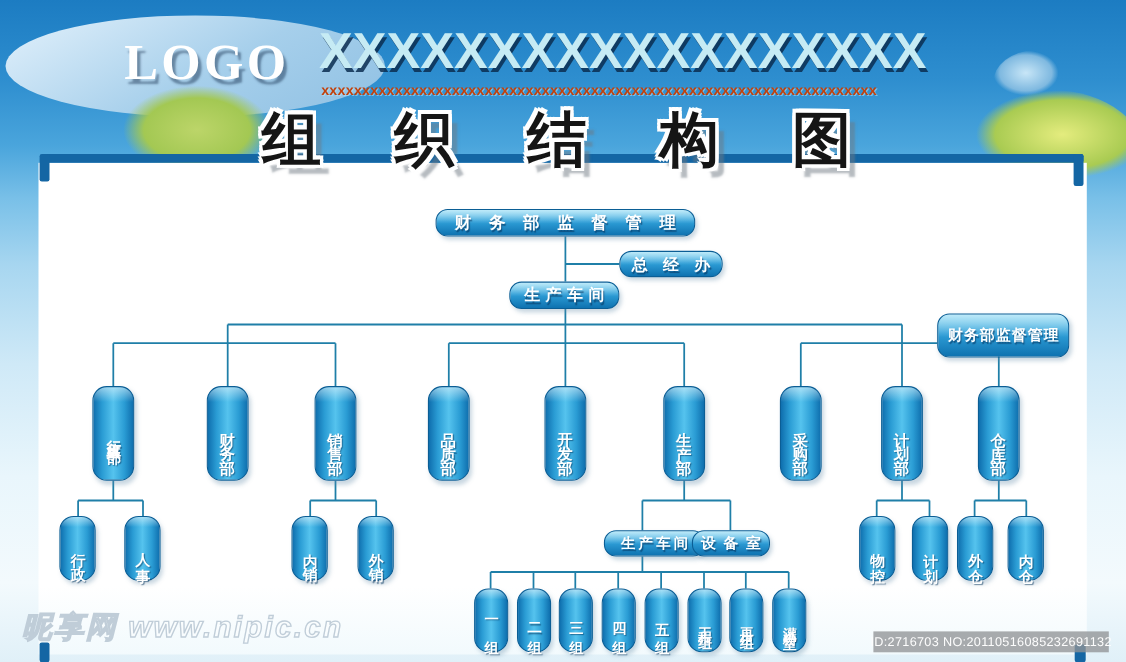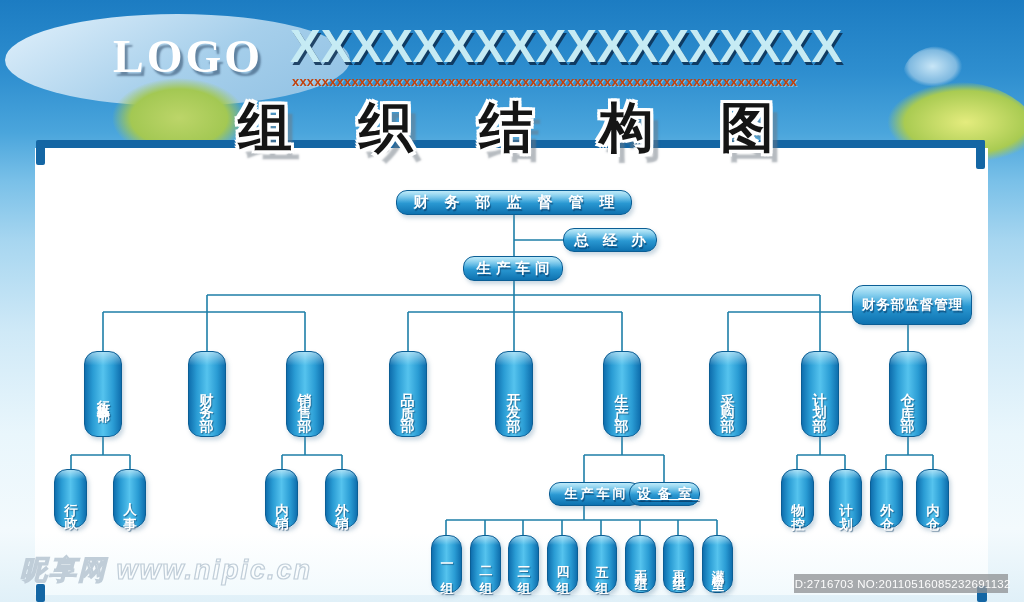--- a/index.html
+++ b/index.html
@@ -57,21 +57,21 @@
   .vpill{border-radius:13px;
     background:linear-gradient(180deg,rgba(255,255,255,.5) 0%,rgba(255,255,255,0) 16%),
       linear-gradient(90deg,#0f6fae 0%,#2a9cd4 22%,#55c3ee 50%,#2a9cd4 78%,#0f6fae 100%);
     text-shadow:1px 1px 1px rgba(0,50,90,.55);}
   .vt{writing-mode:vertical-rl;text-orientation:upright;position:relative;}
   .b-root{left:396px;top:190px;width:236px;height:25px;font-size:15px;letter-spacing:16px;padding-left:16px;}
   .b-office{left:563px;top:228px;width:94px;height:24px;font-size:14.5px;letter-spacing:14px;padding-left:14px;}
   .b-deputy{left:463px;top:256px;width:100px;height:25px;font-size:14.5px;letter-spacing:5px;padding-left:5px;}
   .b-finsup{left:852px;top:285px;width:120px;height:40px;font-size:13.5px;letter-spacing:1px;padding-left:1px;}
   .b-workshop{left:549px;top:482px;width:92px;height:24px;font-size:13px;letter-spacing:3px;padding-left:3px;}
-  .b-equip{left:629px;top:482px;width:71px;height:24px;font-size:13.5px;letter-spacing:7px;padding-left:7px;text-decoration:underline;}
+  .b-equip{left:629px;top:482px;width:71px;height:24px;font-size:13.5px;letter-spacing:7px;padding-left:7px;}
   .dept{width:38px;height:86px;top:351px;}
   .dept .vt{font-size:14px;letter-spacing:12px;top:6px;}
   .dept5 .vt{font-size:13px;letter-spacing:2px;top:1px;}
   .sp{width:33px;height:59px;top:469px;}
   .sp .vt{font-size:13.5px;letter-spacing:14px;top:7px;}
   .gp{width:31px;height:58px;top:535px;}
   .gp .vt{font-size:13px;letter-spacing:16px;top:8px;}
   .gp3 .vt{font-size:12.5px;letter-spacing:4px;top:2px;}
   
   .wm{left:20px;top:552px;z-index:7;font-size:27px;font-weight:bold;font-style:italic;

